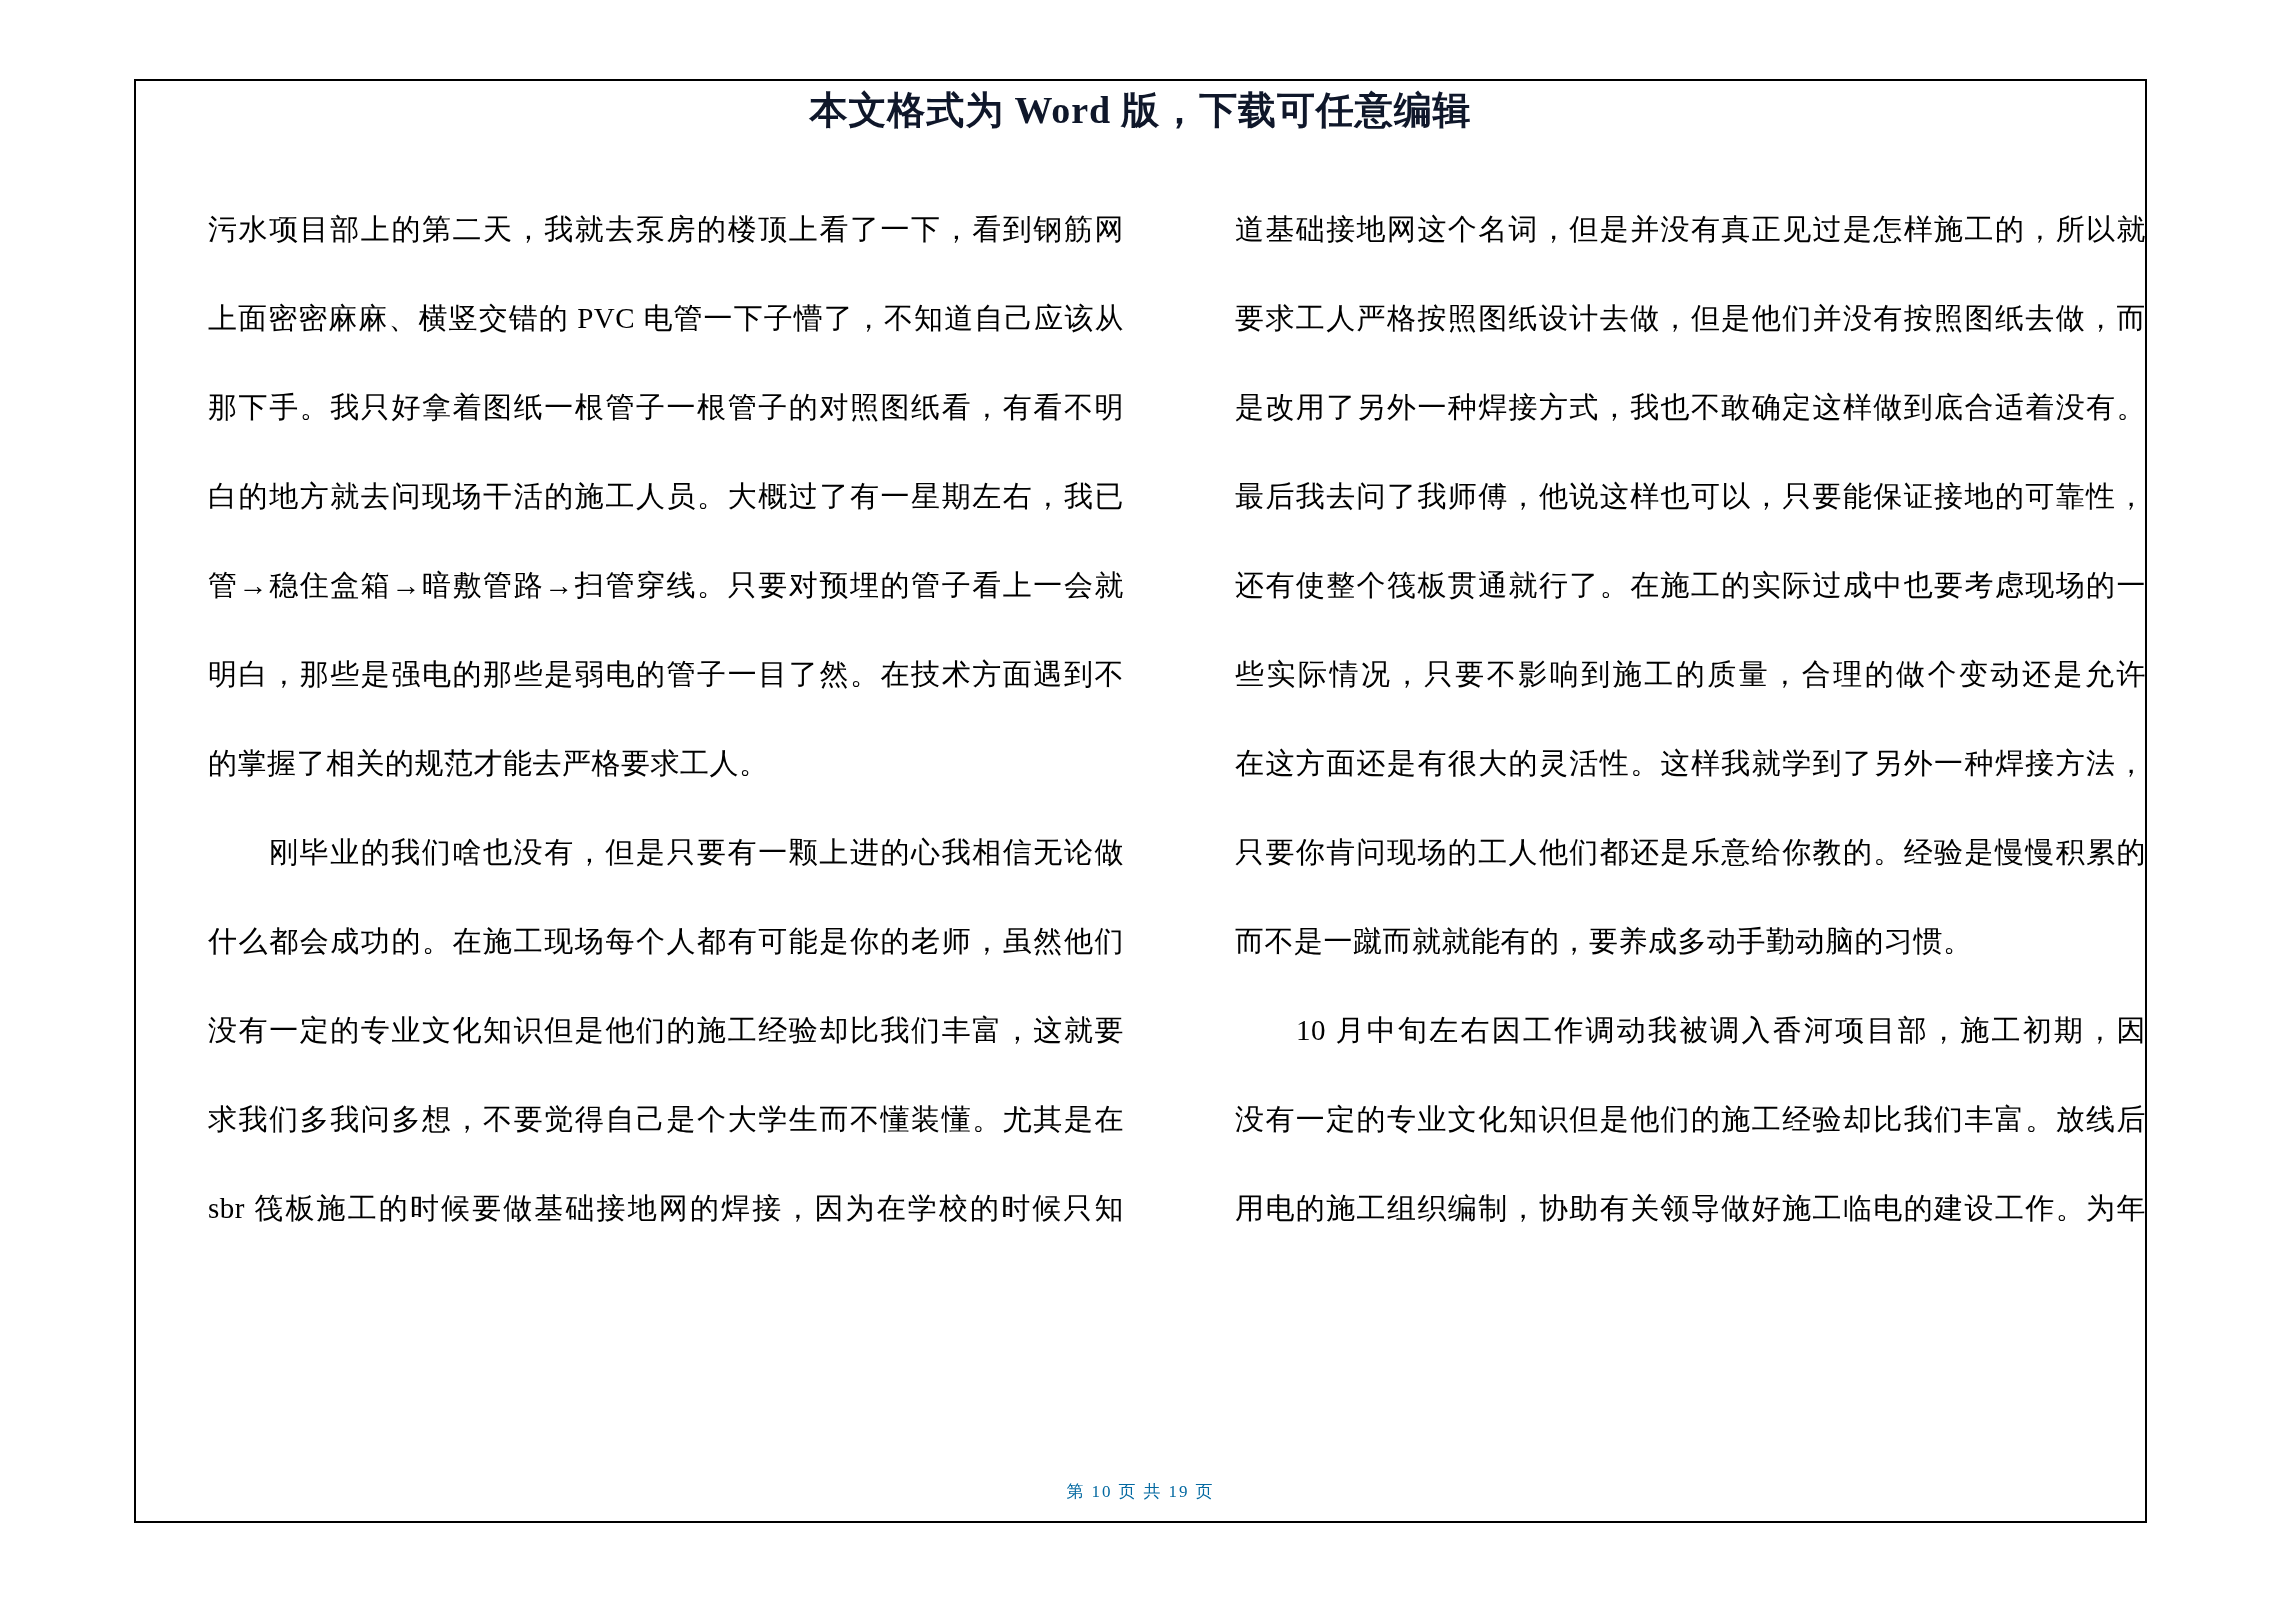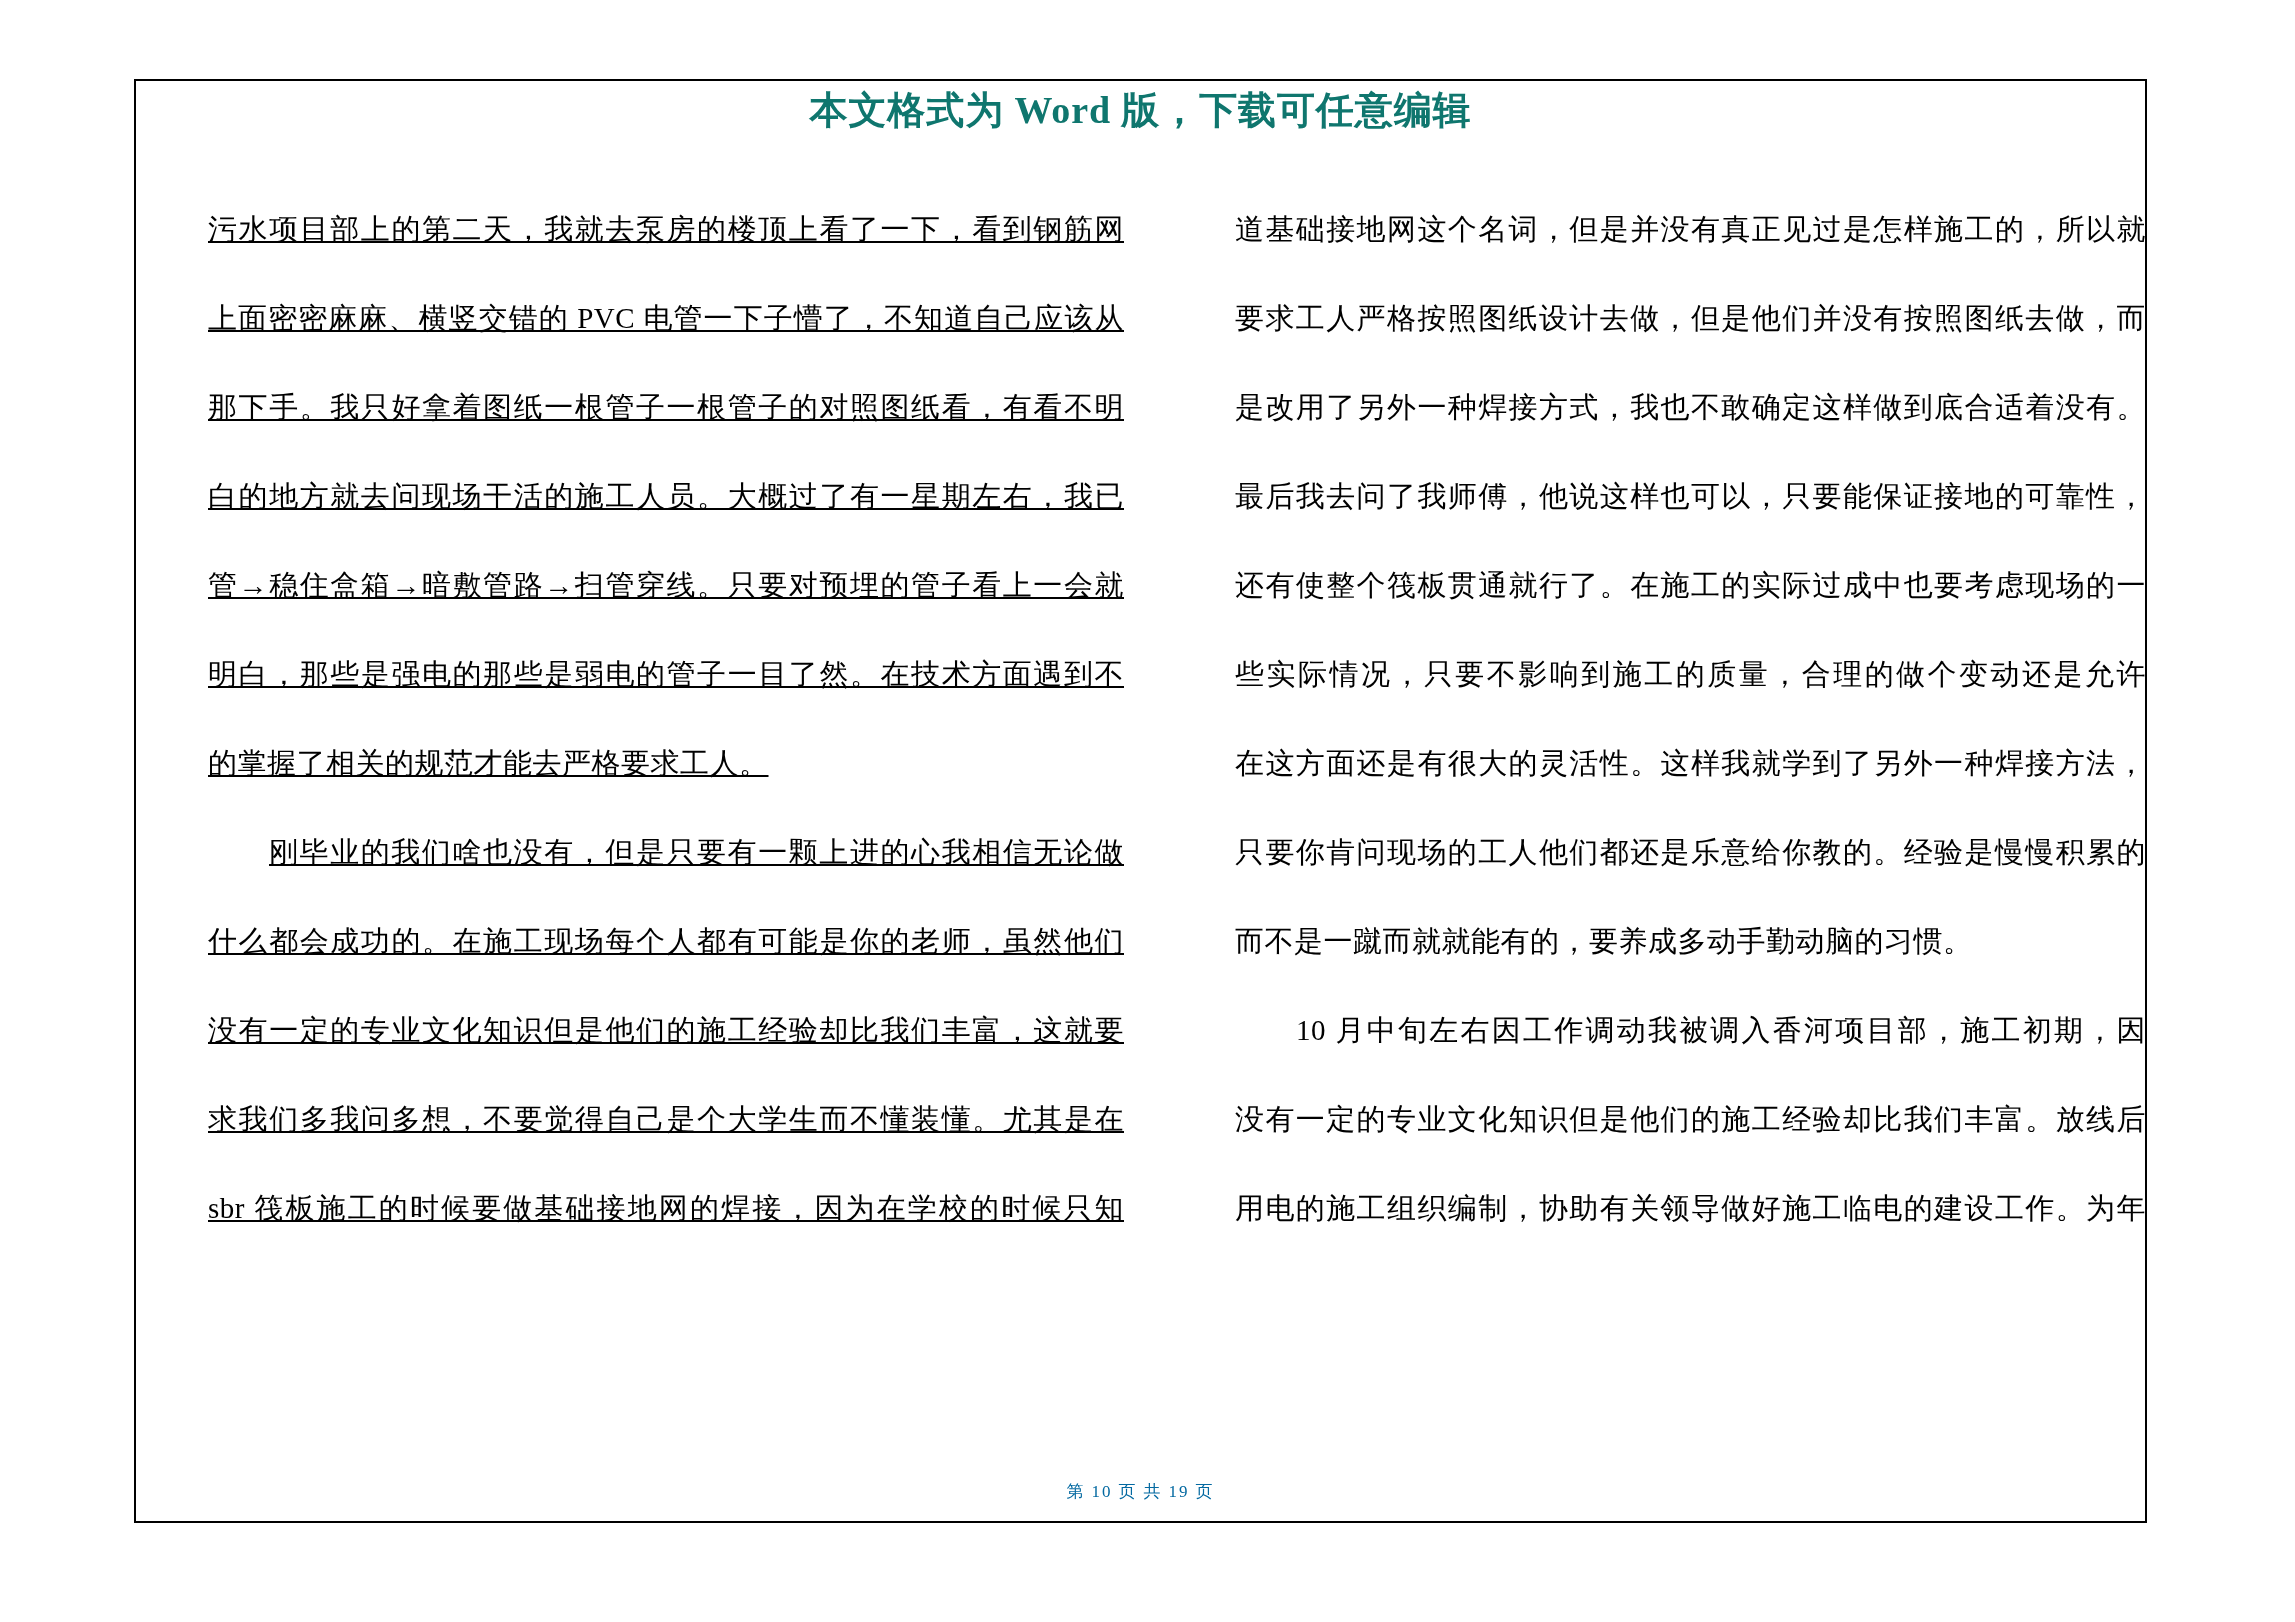--- a/index.html
+++ b/index.html
@@ -26,29 +26,29 @@
     box-sizing: border-box;
   }
   .notice {
     position: absolute;
     top: 7.4px;
     left: 0;
     width: 100%;
     text-align: center;
     font-size: 38px;
     font-weight: bold;
-    color: #0f766e;
+    color: #0f172a;
     line-height: 45px;
     letter-spacing: 0.9px;
   }
   .col {
     position: absolute;
     top: 104px;
   }
-  .col-left  { left: 72px;  width: 916px; text-decoration: underline; }
+  .col-left  { left: 72px;  width: 916px; }
   .col-right { left: 1099px; width: 911px; }
   .line {
     height: 89px;
     line-height: 89px;
     font-size: 29px;
     letter-spacing: 0.5px;
     white-space: normal;
     overflow: hidden;
     text-align: justify;
     text-justify: inter-character;

